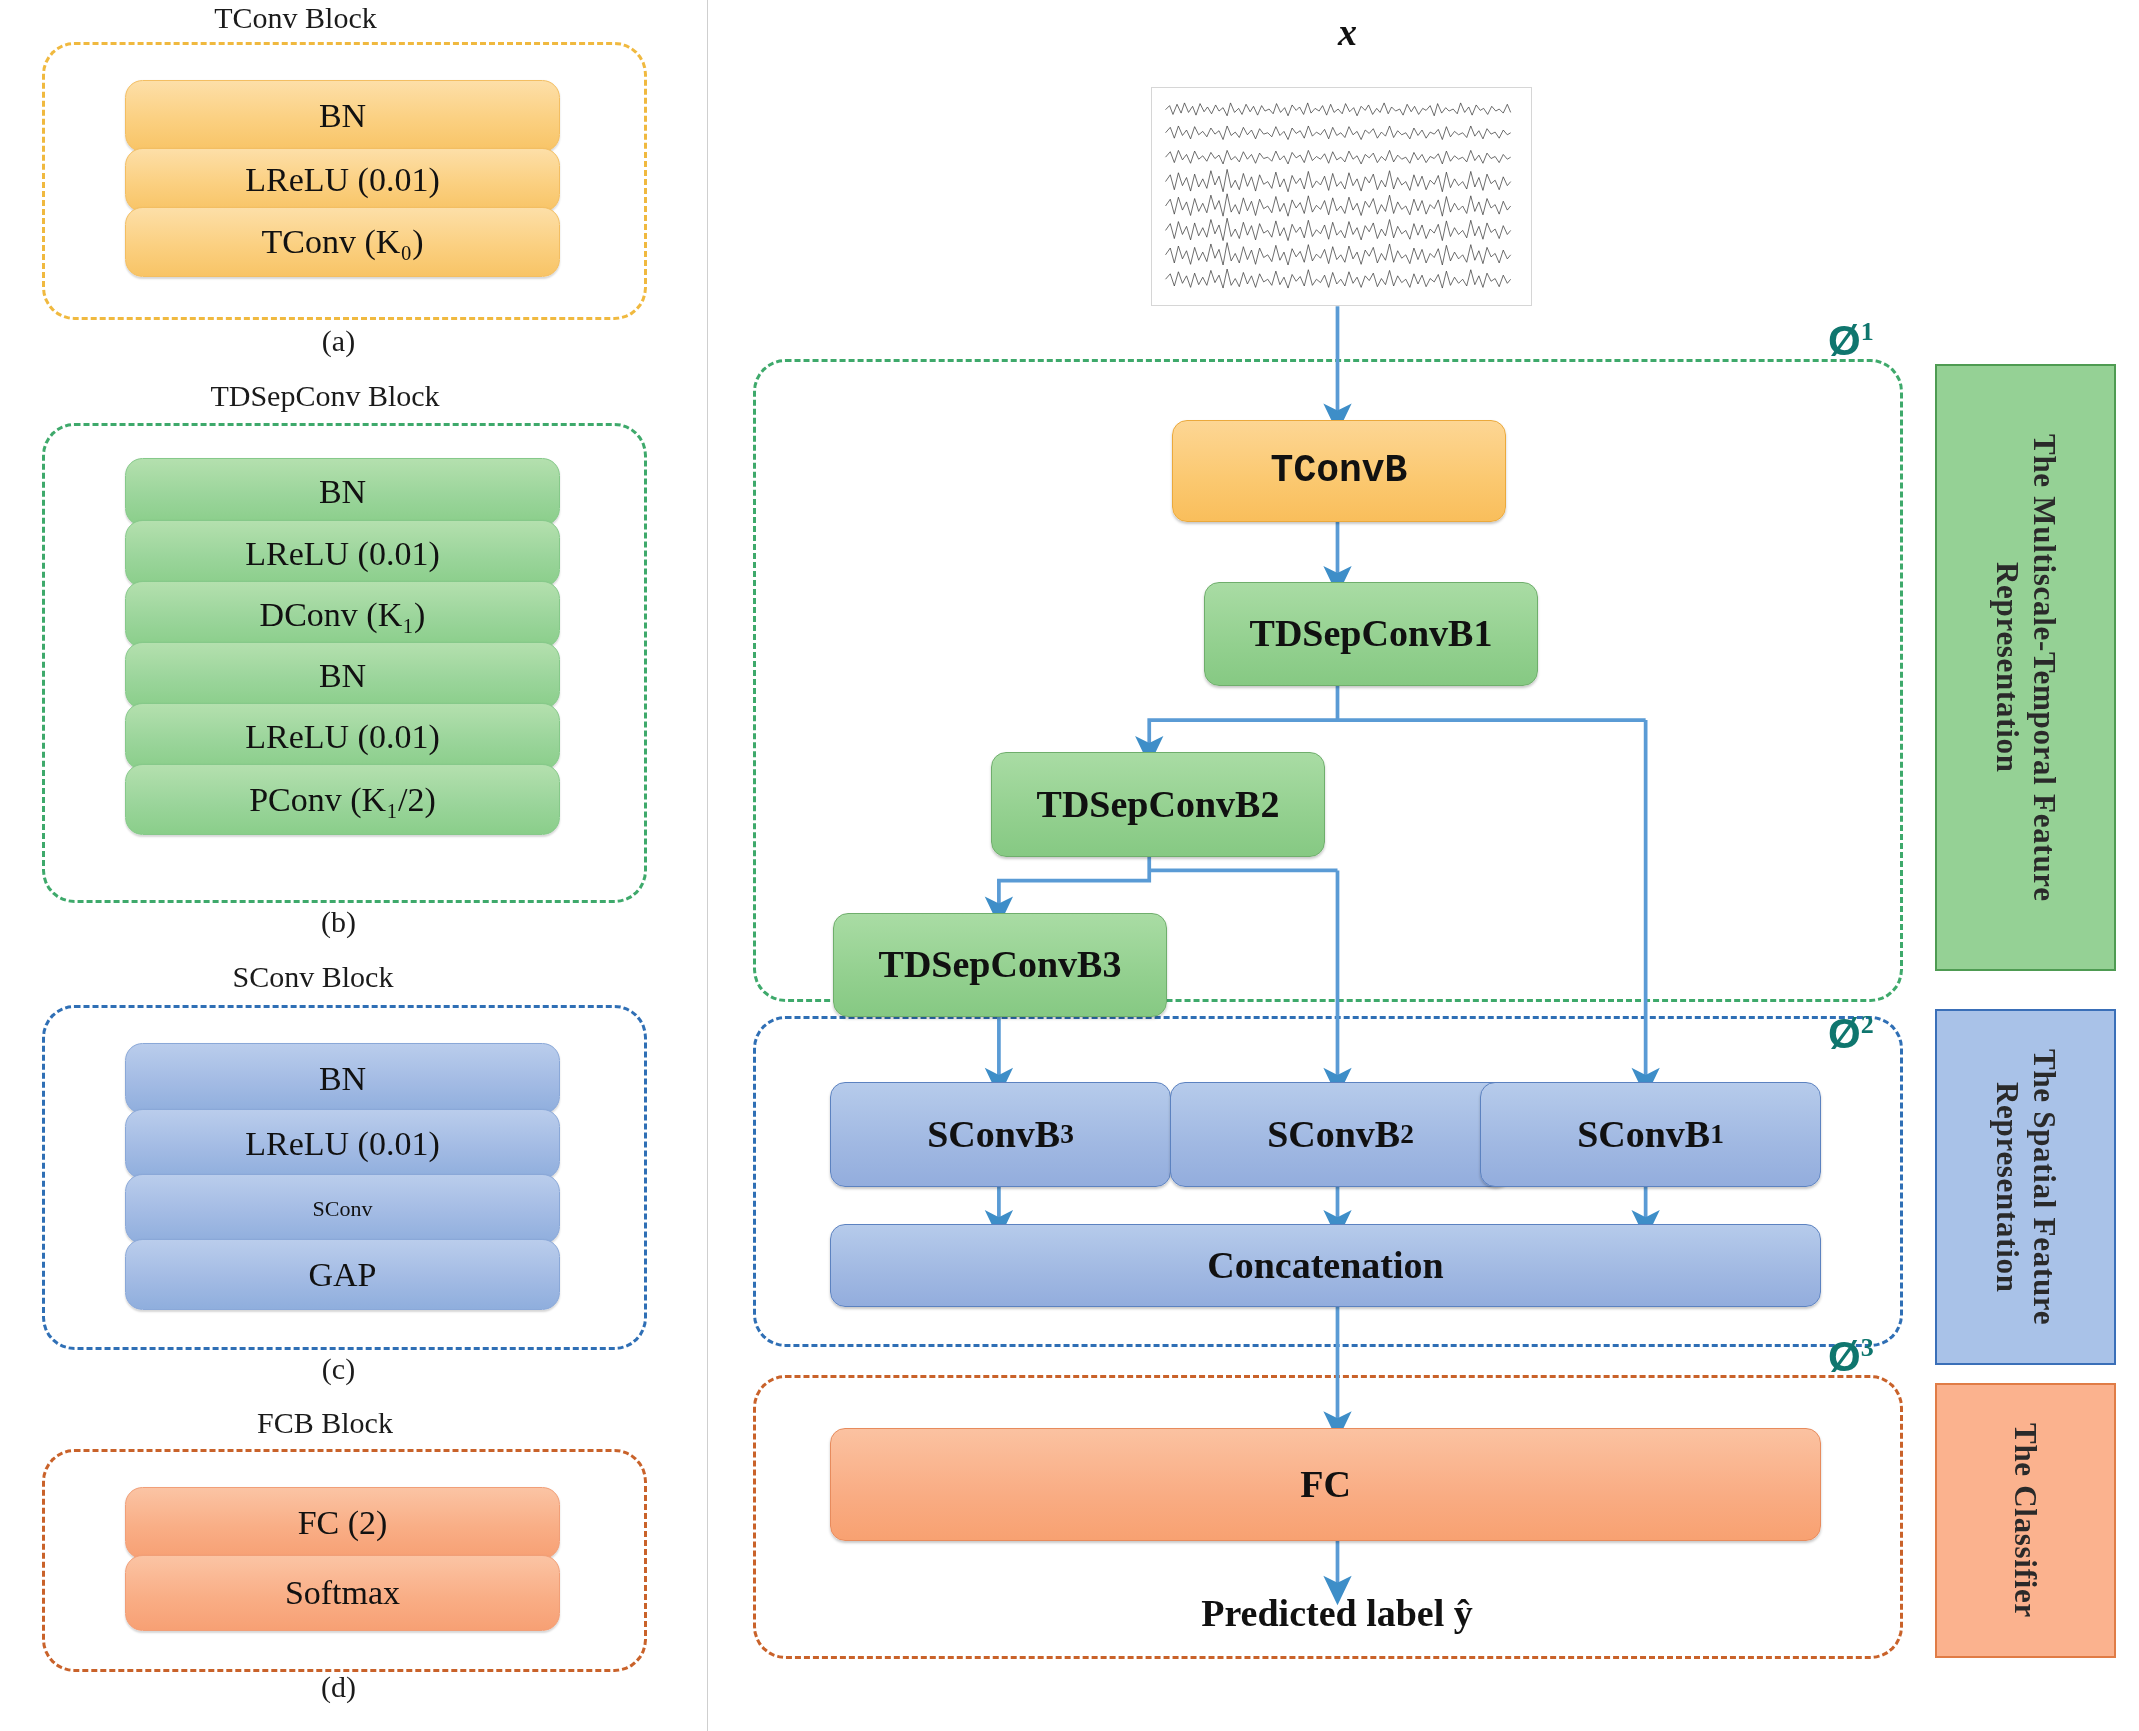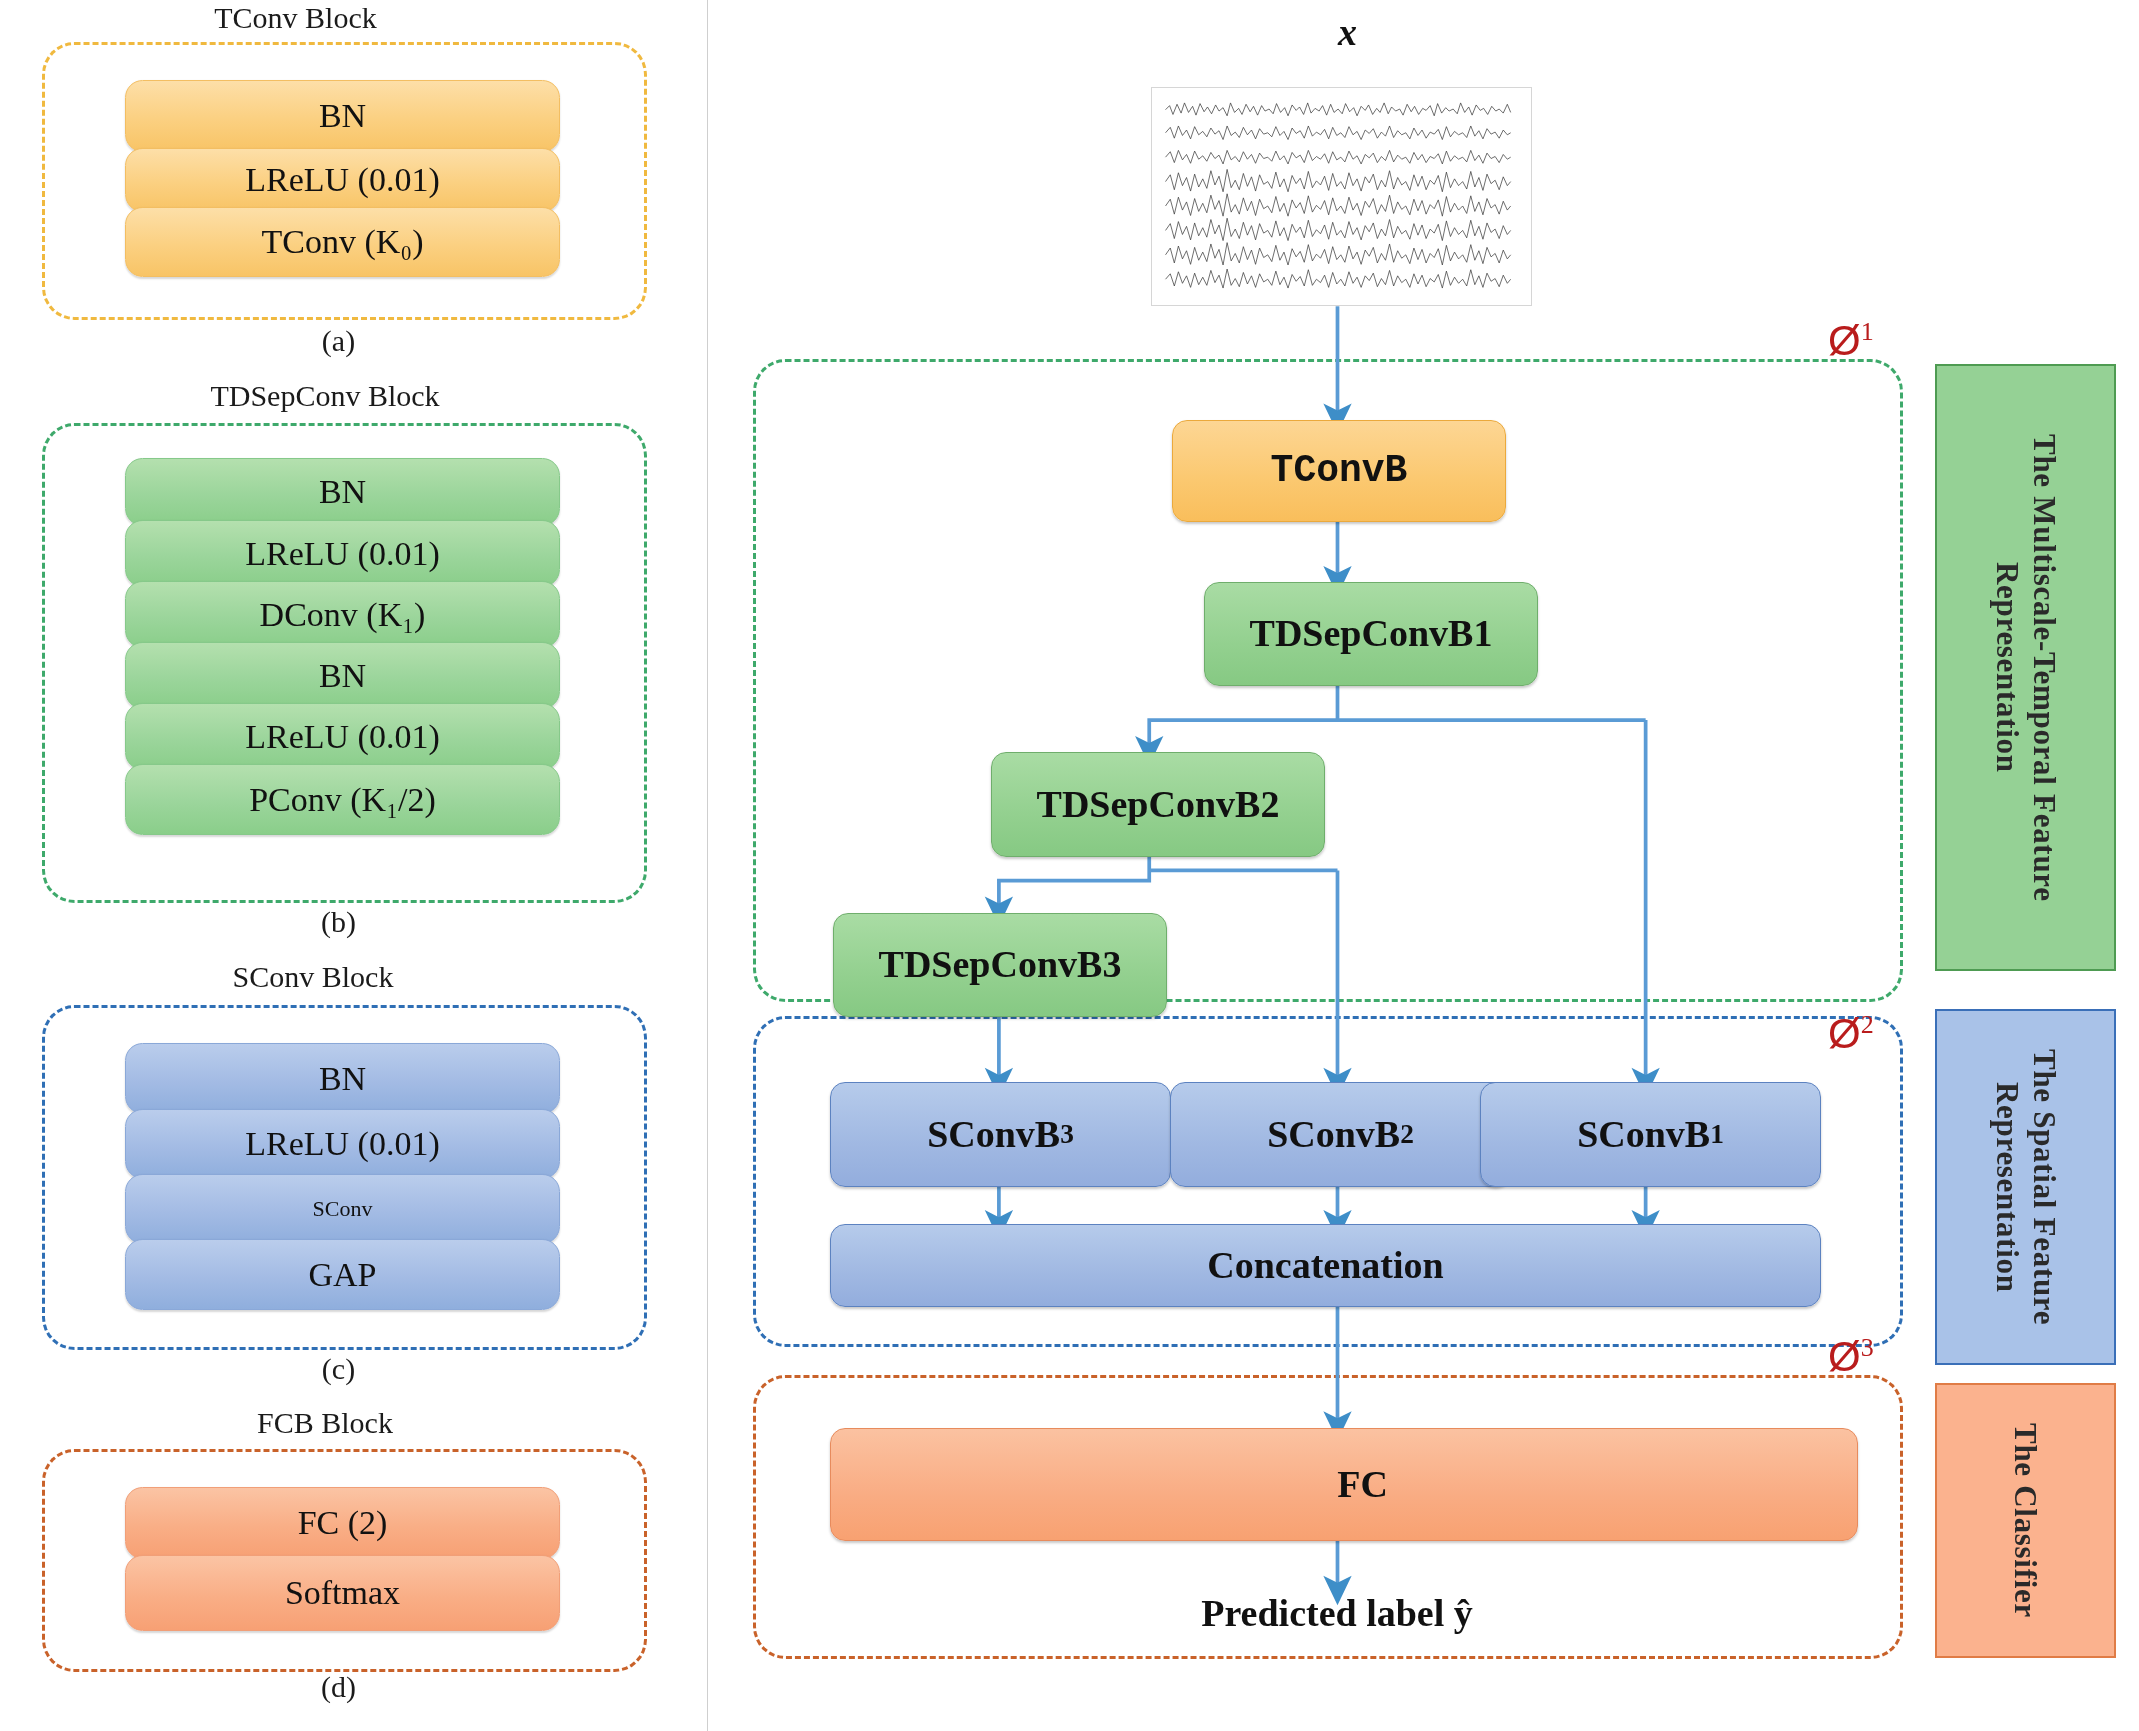--- a/index.html
+++ b/index.html
@@ -44,21 +44,21 @@
   .banner{position:absolute;display:flex;align-items:center;justify-content:center;}
   .banner > span{
     writing-mode:vertical-rl;text-orientation:mixed;
     font-weight:bold;font-size:31px;line-height:1.22;color:#2a2a2a;text-align:center;
     letter-spacing:0.7px;
   }
   .banner.g{background:#95D195;border:2px solid #4E9B52;}
   .banner.b{background:#A9C2E8;border:2px solid #3A6FB8;}
   .banner.o{background:#FBB28E;border:2px solid #E07C46;}
 
-  .phi{position:absolute;font-weight:normal;font-size:42px;color:#b91c1c;
+  .phi{position:absolute;font-weight:bold;font-size:42px;color:#0f766e;
        font-family:"Liberation Sans","DejaVu Sans",sans-serif;}
   .phi sup{font-size:26px;font-family:"Liberation Serif",serif;}
 
   svg.wires{position:absolute;left:0;top:0;width:2140px;height:1732px;pointer-events:none;}
 
   .sigbox{position:absolute;border:1.4px solid #d6d6d6;background:#fff;}
   .xlabel{position:absolute;font-style:italic;font-weight:bold;font-size:38px;
           font-family:"Liberation Serif",serif;}
   .predlabel{position:absolute;font-weight:bold;font-size:38px;text-align:center;}
   .sub{font-size:.72em;vertical-align:-0.28em;}
@@ -190,16 +190,16 @@
     <span class="sub">2</span>
 </div>
 
 <div class="node b" style="left:1480px;top:1082px;width:339px;height:103px;font-size:38px;">
   <span>SConvB</span>
     <span class="sub">1</span>
 </div>
 
 <div class="node b" style="left:830px;top:1224px;width:989px;height:81px;font-size:38px;">Concatenation</div>
 
-<div class="node o" style="left:830px;top:1428px;width:989px;height:111px;font-size:38px;padding-left:37px;">FC</div>
+<div class="node o" style="left:830px;top:1428px;width:989px;height:111px;font-size:38px;">FC</div>
 
 <div class="predlabel" style="left:1046px;top:1591px;width:582px;">Predicted label ŷ</div>
 
 
 </body></html>

